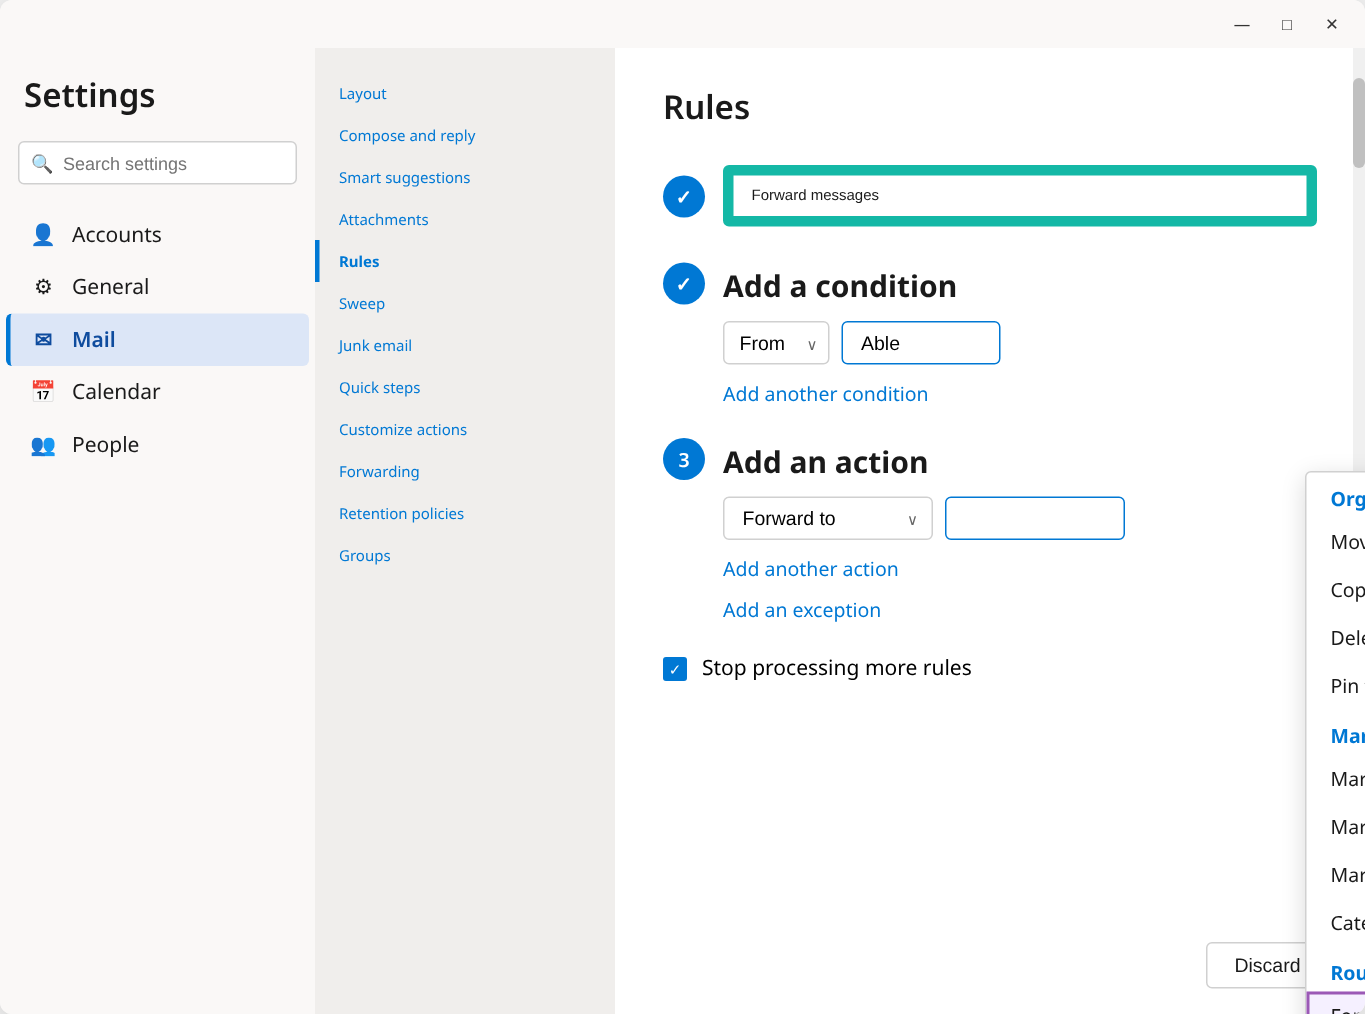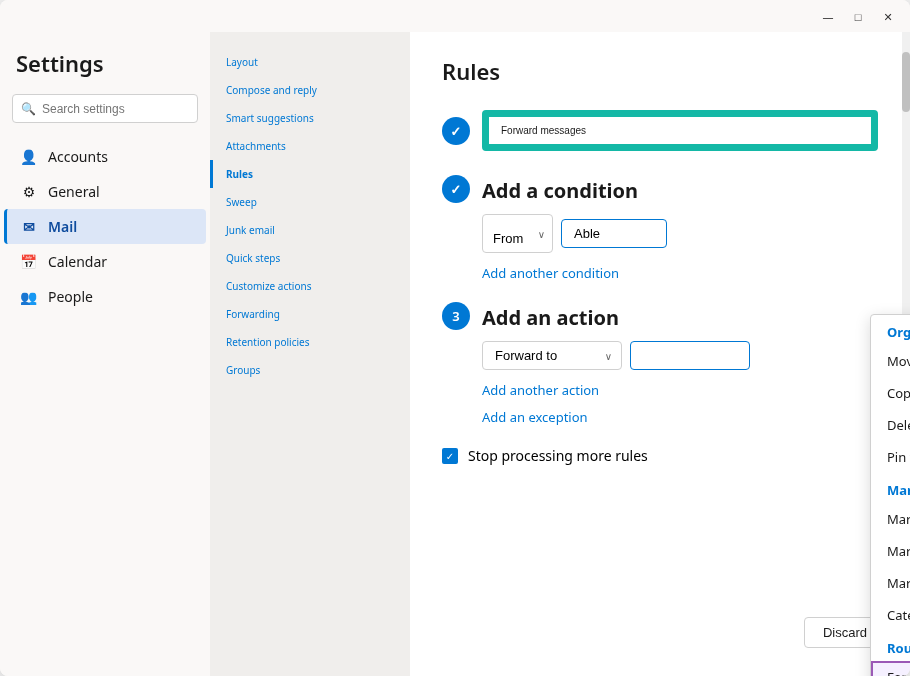--- a/index.html
+++ b/index.html
@@ -236,21 +236,21 @@
 
     .condition-row {
       display: flex;
       gap: 8px;
       align-items: center;
     }
 
     .dropdown-select {
       border: 1px solid #d0d0d0;
       border-radius: 4px;
-      padding: 16px 28px 6px 10px;
+      padding: 6px 28px 6px 10px;
       font-size: 13px;
       background: white;
       appearance: none;
       cursor: pointer;
       position: relative;
       outline: none;
     }
 
     .select-wrapper {
       position: relative;
@@ -379,21 +379,21 @@
 
     .menu-item.selected {
       background: #f5f0ff;
       outline: 2px solid #9b59b6;
       outline-offset: -2px;
     }
 
     
     .action-buttons {
       position: absolute;
-      bottom: 28px;
+      bottom: 17px;
       right: 24px;
       display: flex;
       gap: 8px;
     }
 
     .btn-discard {
       background: white;
       color: #1a1a1a;
       border: 1px solid #d0d0d0;
       padding: 7px 18px;

